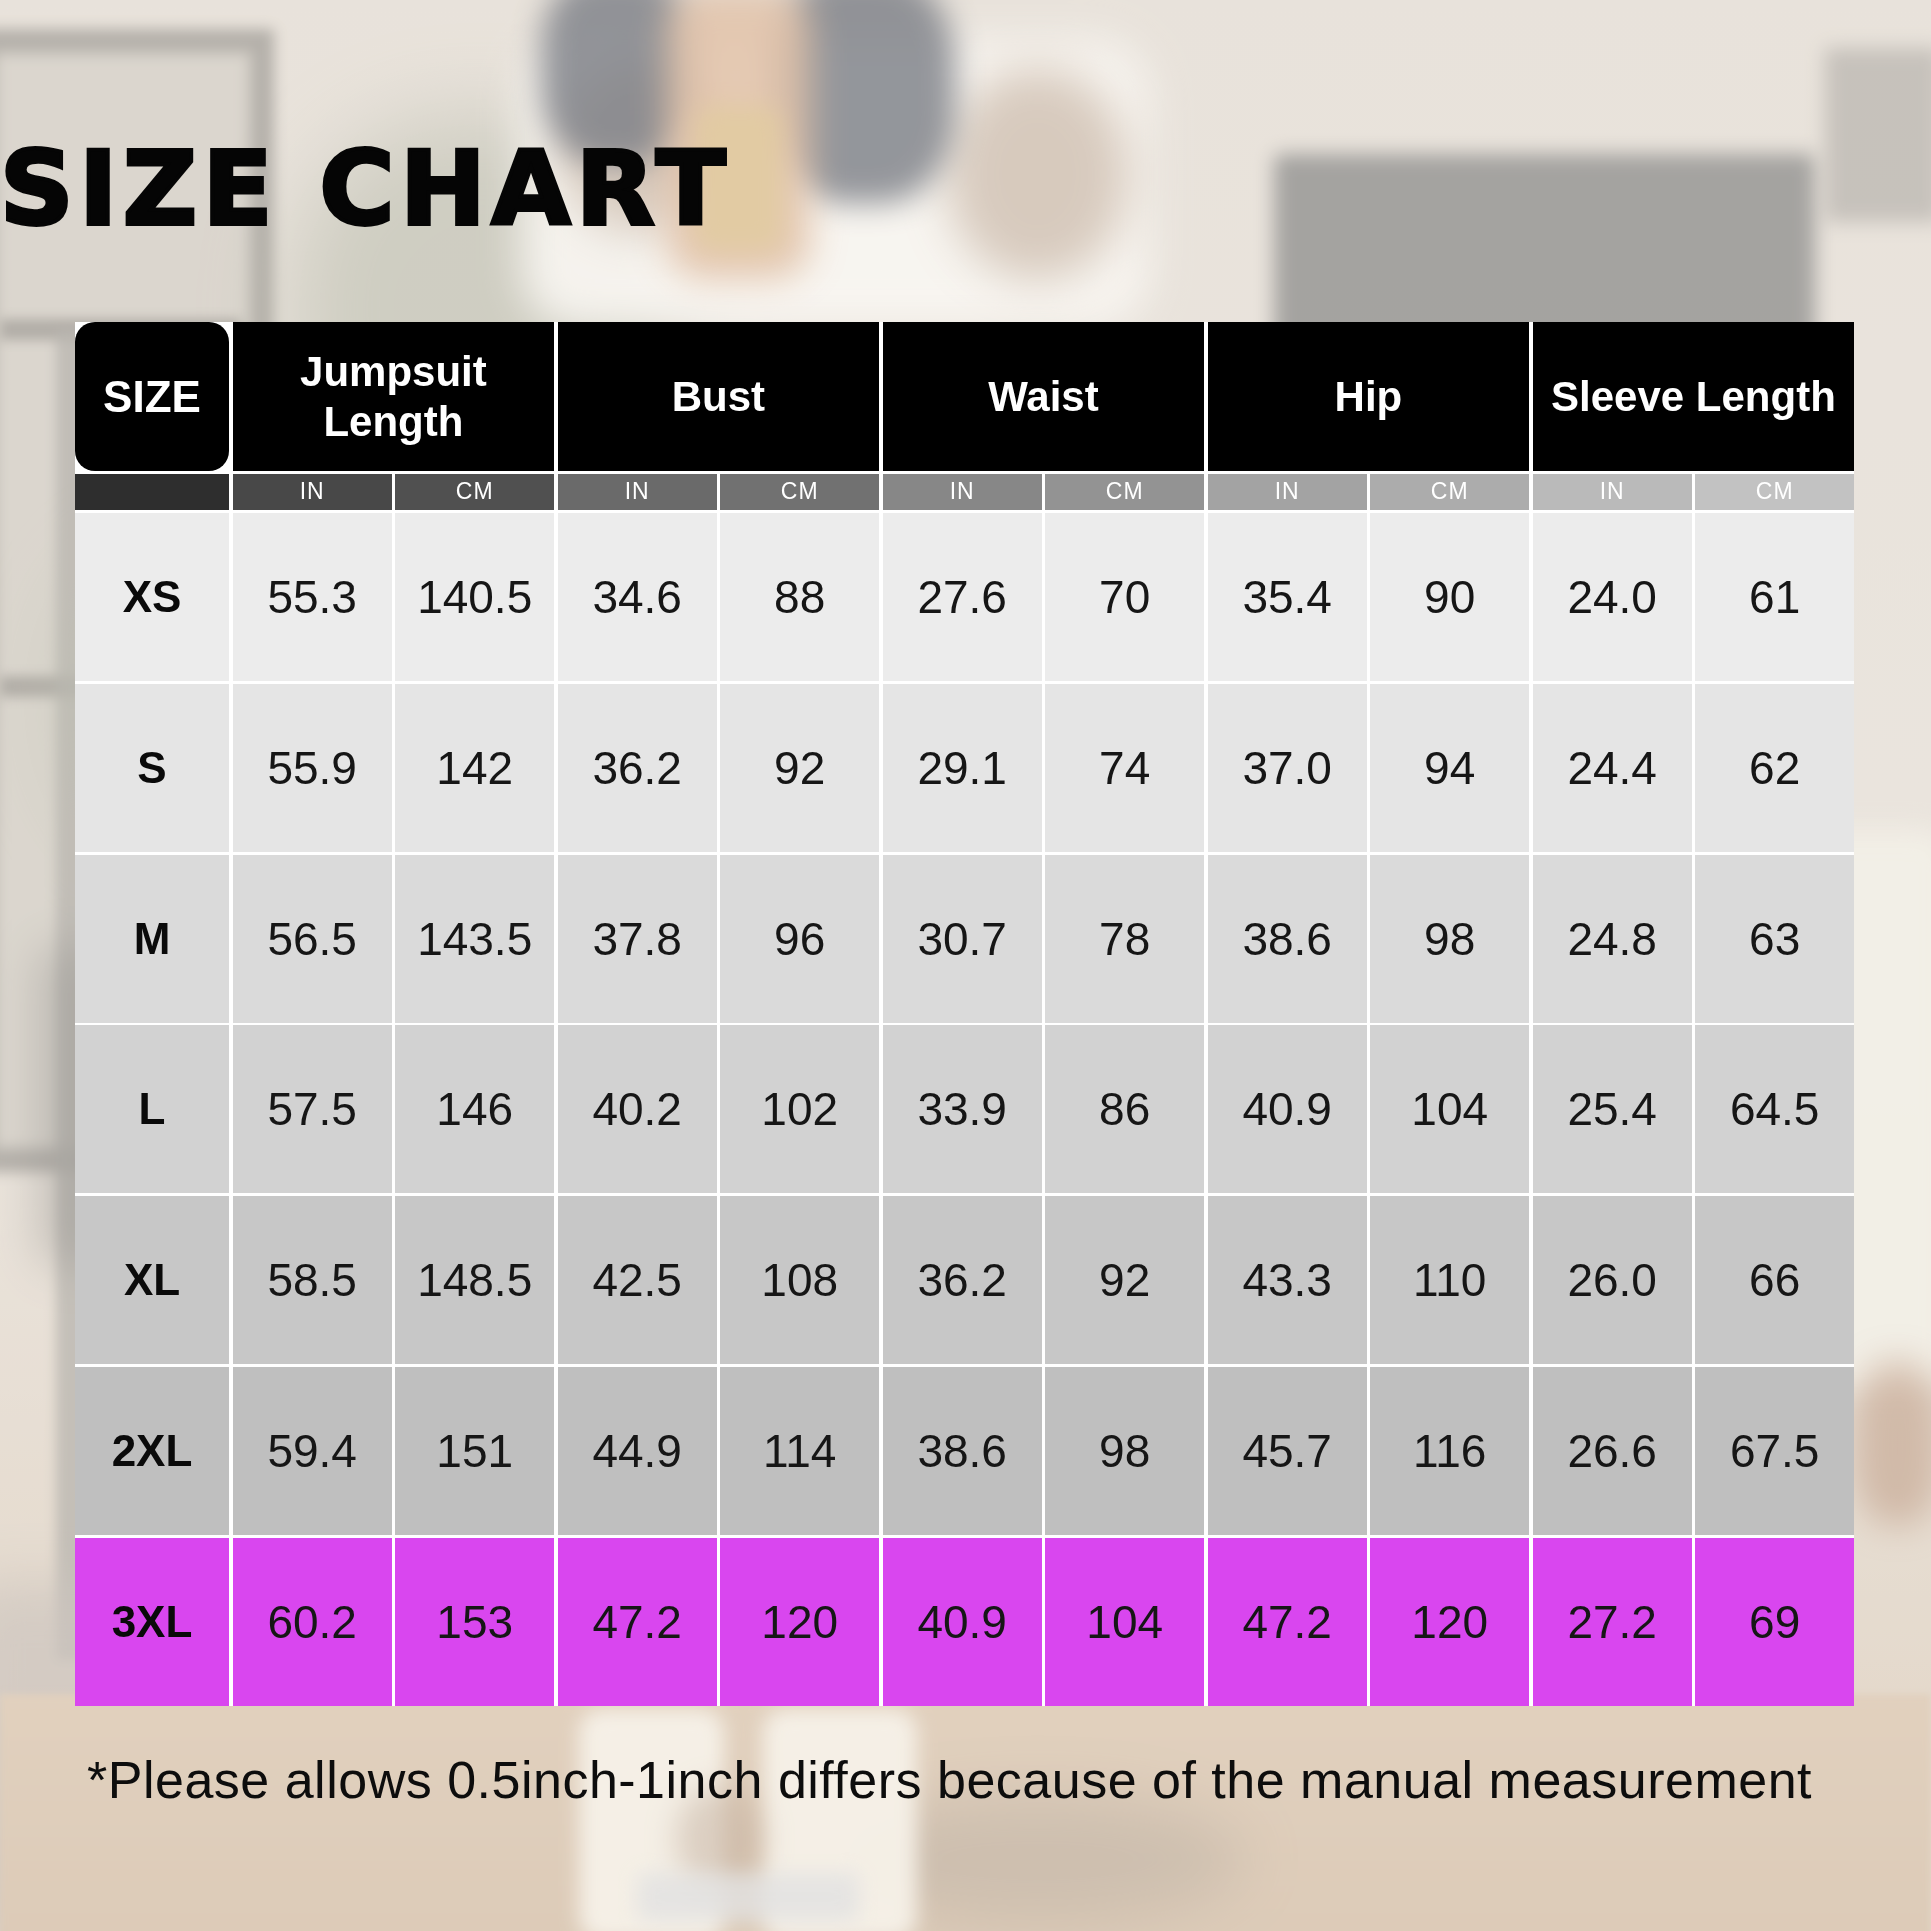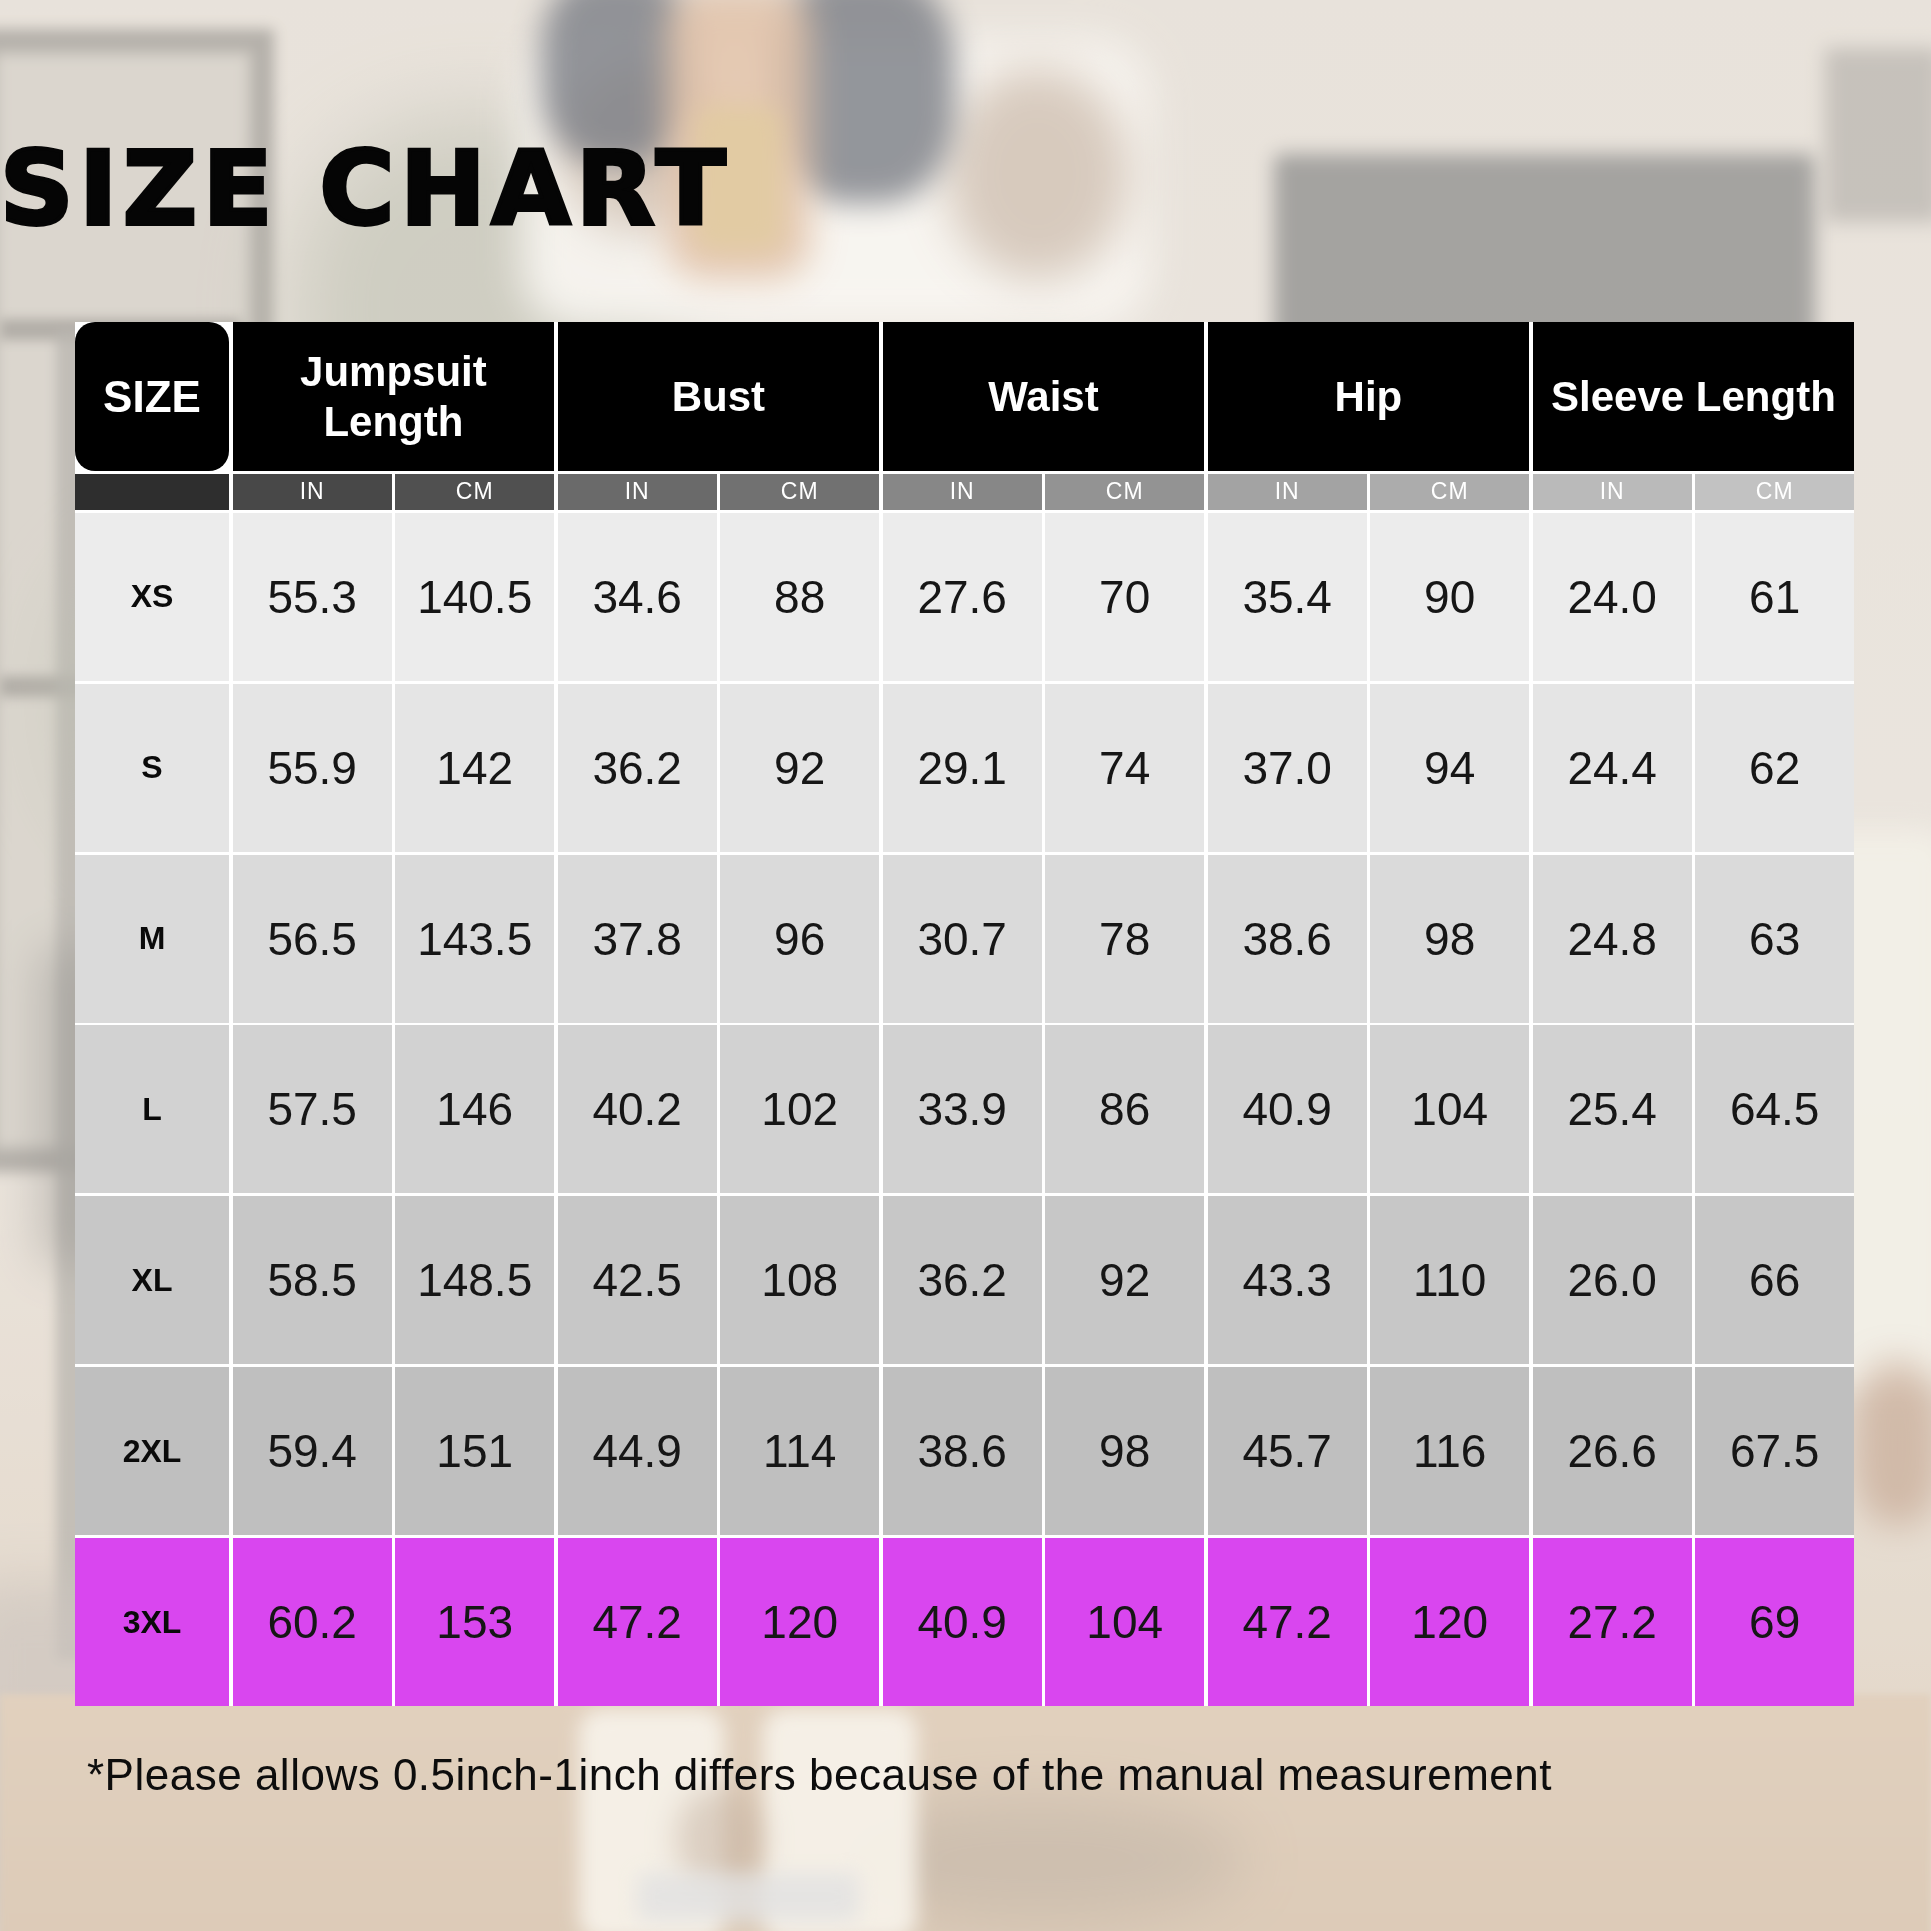--- a/index.html
+++ b/index.html
@@ -54,29 +54,29 @@
   }
   .size-table>div{display:flex;align-items:center;justify-content:center;text-align:center;}
   .h{background:#000000;color:#ffffff;font-weight:bold;font-size:42px;line-height:1.18;}
   .h.size-h{font-size:44px;border-radius:20px;}
   .span2{grid-column:span 2;}
   .u{color:#ffffff;font-weight:normal;font-size:23px;letter-spacing:1px;}
   .u0{background:#2e2e2e;}.u1{background:#484848;}.u2{background:#505050;}
   .u3{background:#6a6a6a;}.u4{background:#717171;}.u5{background:#878787;}
   .u6{background:#939393;}.u7{background:#a3a3a3;}.u8{background:#acacac;}
   .u9{background:#bababa;}.u10{background:#c2c2c2;}
-  .sz{font-weight:bold;font-size:32px;color:#0a0a0a;}
+  .sz{font-weight:bold;font-size:44px;color:#0a0a0a;}
   .d{font-size:46px;color:#161616;}
   .r0{background:#ececec;}.r1{background:#e5e5e5;}.r2{background:#dadada;}
   .r3{background:#d2d2d2;}.r4{background:#c7c7c7;}.r5{background:#bfbfbf;}
   .r6{background:#d946ef;}
   
   .footnote{
     position:absolute;left:87px;top:1750px;margin:0;
-    font-size:44px;color:#0d0d0d;letter-spacing:0.5px;text-align:center;
+    font-size:52px;color:#0d0d0d;letter-spacing:0.5px;text-align:center;
   }
 </style>
 </head>
 <body>
 
 <div class="canvas">
 
   <div class="bg">
     <div class="bg-wall"></div>
     <div class="bg-window"></div>

